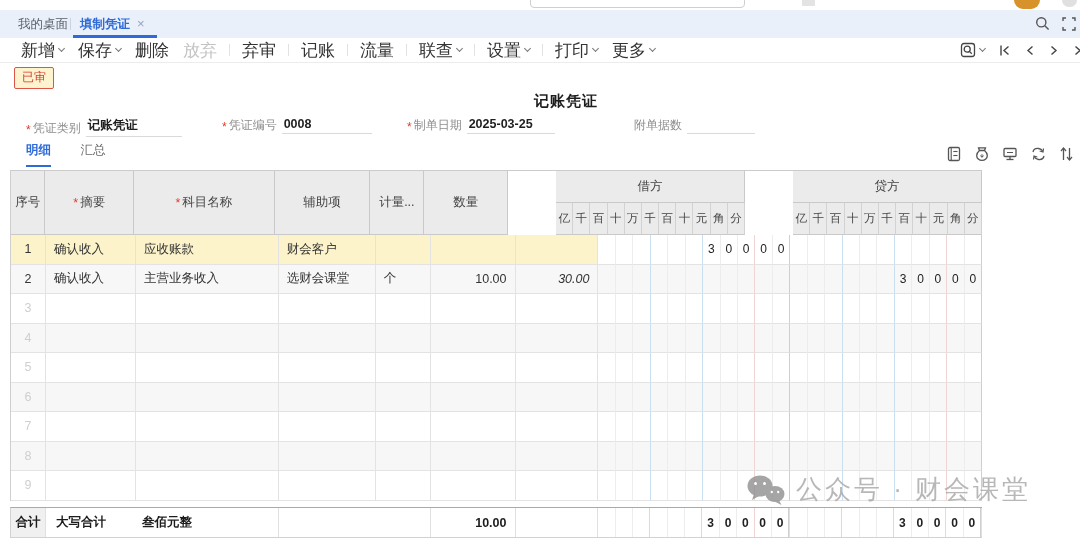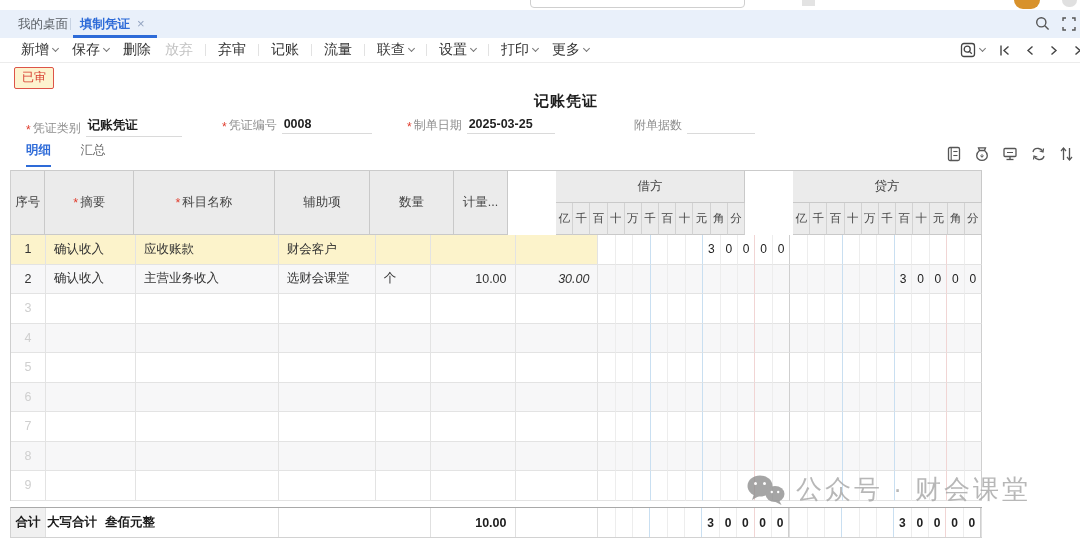--- a/index.html
+++ b/index.html
@@ -21,21 +21,21 @@
   .tab-desktop { left:18px; color:#5b6066; }
   .tab-sep { position:absolute; left:70px; top:8px; width:1px; height:12px; background:#c8d3e3; }
   .tab-active { left:80px; color:#2e6bd8; font-weight:bold; }
   .tab-close { color:#93a4c0; font-weight:normal; font-size:13px; margin-left:7px; cursor:pointer; }
   .tab-underline { position:absolute; left:73px; top:25px; width:84px; height:3px; background:#2e6bd8; }
   .tabbar-icons { position:absolute; right:4px; top:6px; display:flex; gap:12px; align-items:center; }
   .tabbar-icons svg { display:block; cursor:pointer; }
 
   
   .toolbar { position:absolute; top:38px; left:0; width:1080px; height:25px; background:#fff;
-             border-bottom:1px solid #ececec; display:flex; align-items:center; padding-left:14px; font-size:14px; }
+             border-bottom:1px solid #ececec; display:flex; align-items:center; padding-left:14px; font-size:17px; }
   .tb-item { display:flex; align-items:center; gap:4px; margin:0 7px; color:#333; cursor:pointer; white-space:nowrap; }
   .tb-item.disabled { color:#c3c3c3; }
   .chev { width:5px; height:5px; border-right:1px solid #777; border-bottom:1px solid #777;
           transform:rotate(45deg); margin-top:-3px; }
   .tb-sep { width:1px; height:12px; background:#e2e2e2; margin:0 5px; }
   .tb-right { position:absolute; right:0; top:0; height:24px; display:flex; align-items:center; gap:14px; padding-right:2px; }
   .tb-right svg { display:block; cursor:pointer; }
 
   
   .badge { position:absolute; left:14px; top:67px; padding:1px 7px 2px; font-size:12px; color:#d63a2d;
@@ -84,21 +84,21 @@
   .tr.sel .td { background:#fcf3cb; }
   .num-empty { color:#cfcfcf; }
 
   
   .tfoot { position:absolute; left:10px; top:507px; width:972px; height:31px; display:flex;
            border-top:1px solid #a9a9a9; border-bottom:1px solid #d2d2d2; border-left:1px solid #d2d2d2;
            background:#fff; font-size:12.5px; font-weight:bold; color:#1c1c1c; }
   .fcell { border-right:1px solid #e0e0e0; display:flex; align-items:center; white-space:nowrap; overflow:hidden; }
   .fcell .dcell { font-weight:bold; border-bottom:none; }
   .f-sum { width:35px; background:#f0f0f0; justify-content:center; }
-  .f-words { width:233px; padding-left:1px; gap:8px; }
+  .f-words { width:233px; padding-left:10px; gap:36px; }
   .f-gap { width:152px; }
   .f-qty { width:85px; justify-content:flex-end; padding-right:8px; }
   .f-price { width:83px; }
   .f-grid { width:192px; padding:0; }
   .f-grid .dgrid { width:100%; height:100%; }
   .f-grid .dcell { background:transparent; }
 
   
   .watermark { position:absolute; left:746px; top:472px; display:flex; align-items:center; gap:10px;
                z-index:10; pointer-events:none; opacity:0.8; }
@@ -277,25 +277,25 @@
           <span class="star">*</span>
           <span>摘要</span>
         </div>
         <div class="hcell" style="width: 143px;">
           <span class="star">*</span>
           <span>科目名称</span>
         </div>
         <div class="hcell" style="width: 97px;">
           <span>辅助项</span>
         </div>
+        <div class="hcell" style="width: 55px;">
+          <span>计量...</span>
+        </div>
         <div class="hcell" style="width: 85px;">
           <span>数量</span>
-        </div>
-        <div class="hcell" style="width: 55px;">
-          <span>计量...</span>
         </div>
         <div class="hgroup">
           <div class="hlabel">借方</div>
           <div class="hdigits">
             <div class="hd">亿</div>
             <div class="hd">千</div>
             <div class="hd">百</div>
             <div class="hd">十</div>
             <div class="hd">万</div>
             <div class="hd">千</div>

